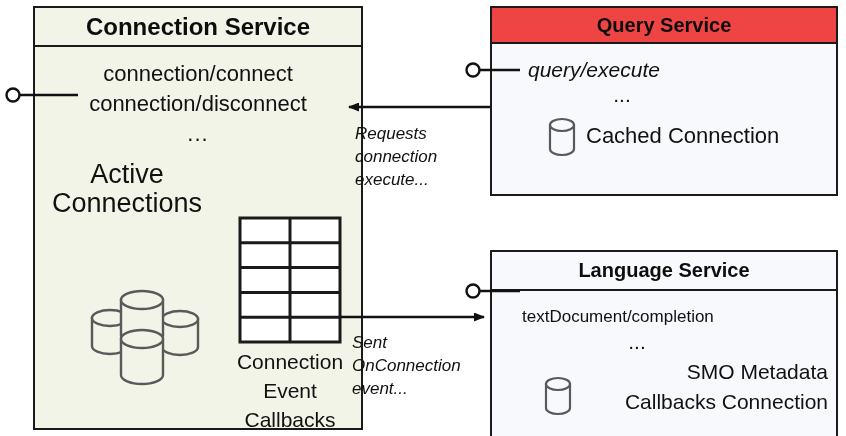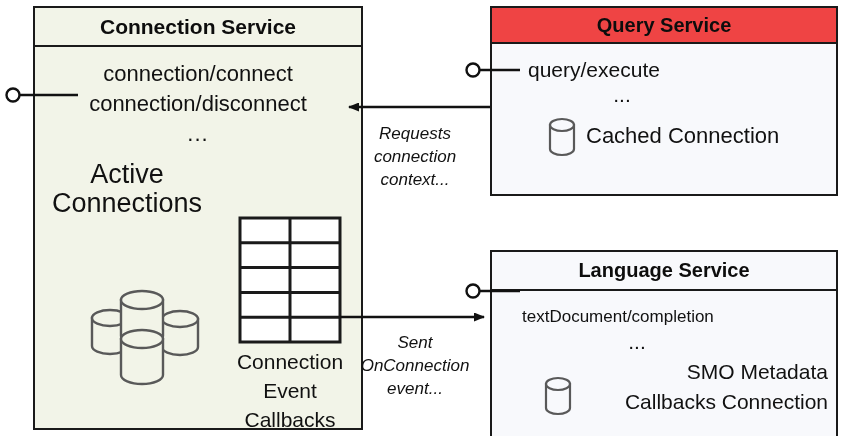--- a/index.html
+++ b/index.html
@@ -42,21 +42,21 @@
   
   #connection-service {
     left: 33px;
     top: 6px;
     width: 330px;
     height: 424px;
     background: #f2f4e8;
   }
   #connection-service .box-header {
     height: 39px;
-    font-size: 21px;
+    font-size: 24px;
     background: #f2f4e8;
   }
   #connection-service .box-body { height: 359px; }
 
   .cs-ops {
     position: absolute;
     left: 0;
     top: 12px;
     width: 100%;
     text-align: center;
@@ -116,20 +116,21 @@
   }
   #query-service .box-body { height: 150px; }
 
   .qs-op {
     position: absolute;
     left: 36px;
     top: 12px;
     font-size: 21px;
     line-height: 28px;
     color: #111;
+    font-style: italic;
   }
   .qs-ellipsis {
     position: absolute;
     left: 0;
     top: 38px;
     width: 260px;
     text-align: center;
     font-size: 21px;
     line-height: 26px;
     color: #111;
@@ -210,21 +211,20 @@
     width: 846px;
     height: 436px;
     pointer-events: none;
   }
   .arrow-label {
     position: absolute;
     font-style: italic;
     font-size: 17px;
     line-height: 23px;
     color: #111;
-    text-align: center;
   }
   #requests-label {
     left: 355px;
     top: 122px;
     width: 120px;
   }
   #sent-label {
     left: 352px;
     top: 331px;
     width: 126px;
@@ -349,21 +349,21 @@
     </g>
 
     <g>
       <path d="M340 317 L484 317" stroke="#111111" stroke-width="2.4" fill="none" marker-end="url(#arrowhead)"></path>
     </g>
   </svg>
 
   <div class="arrow-label" id="requests-label">
     <div>Requests</div>
     <div>connection</div>
-    <div>context...</div>
+    <div>execute...</div>
   </div>
 
   <div class="arrow-label" id="sent-label">
     <div>Sent</div>
     <div>OnConnection</div>
     <div>event...</div>
   </div>
 
 </div>
 

